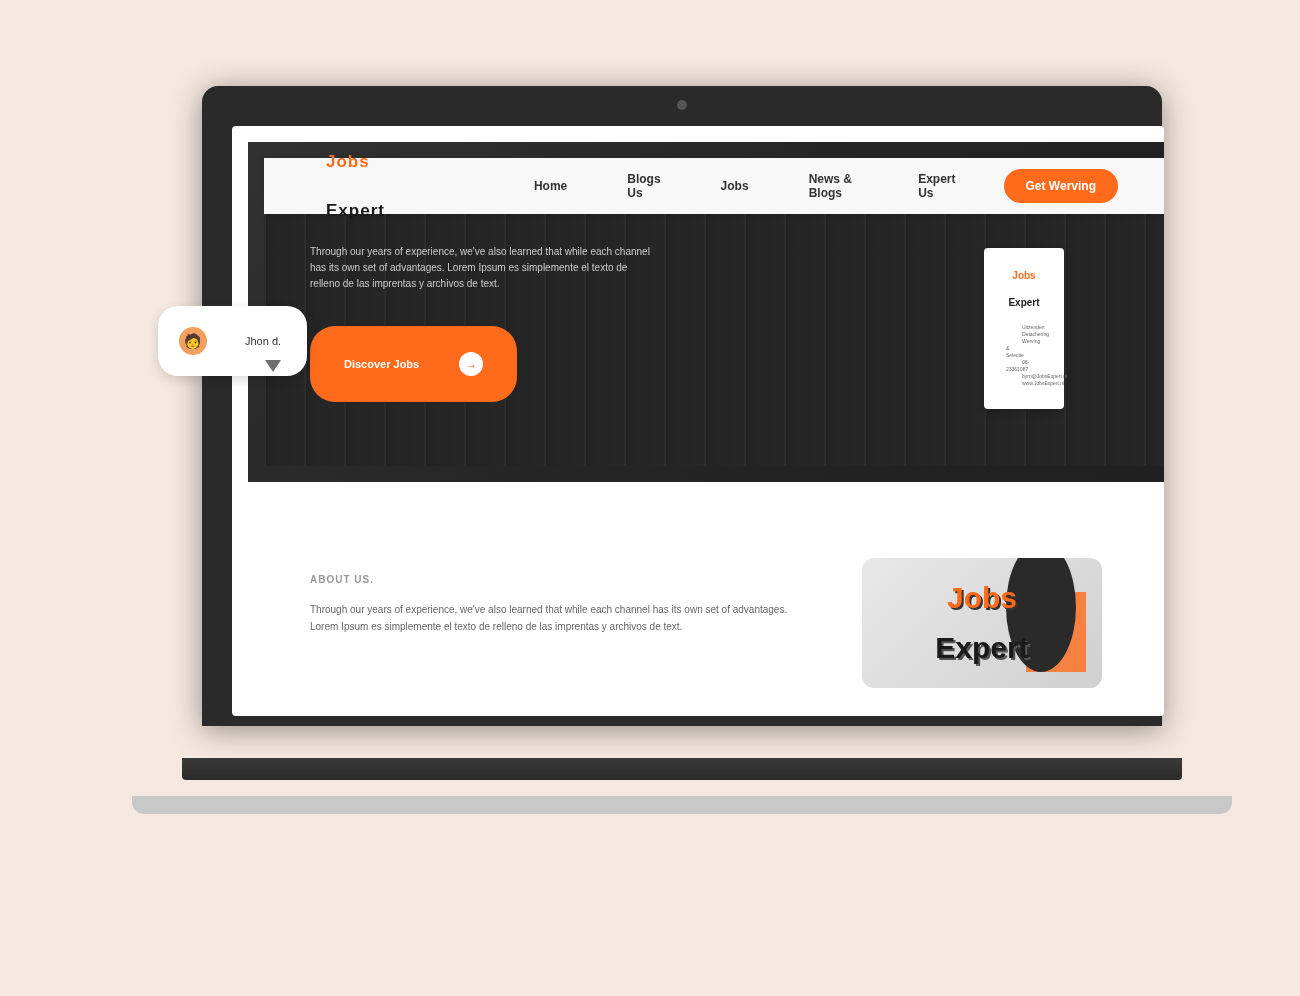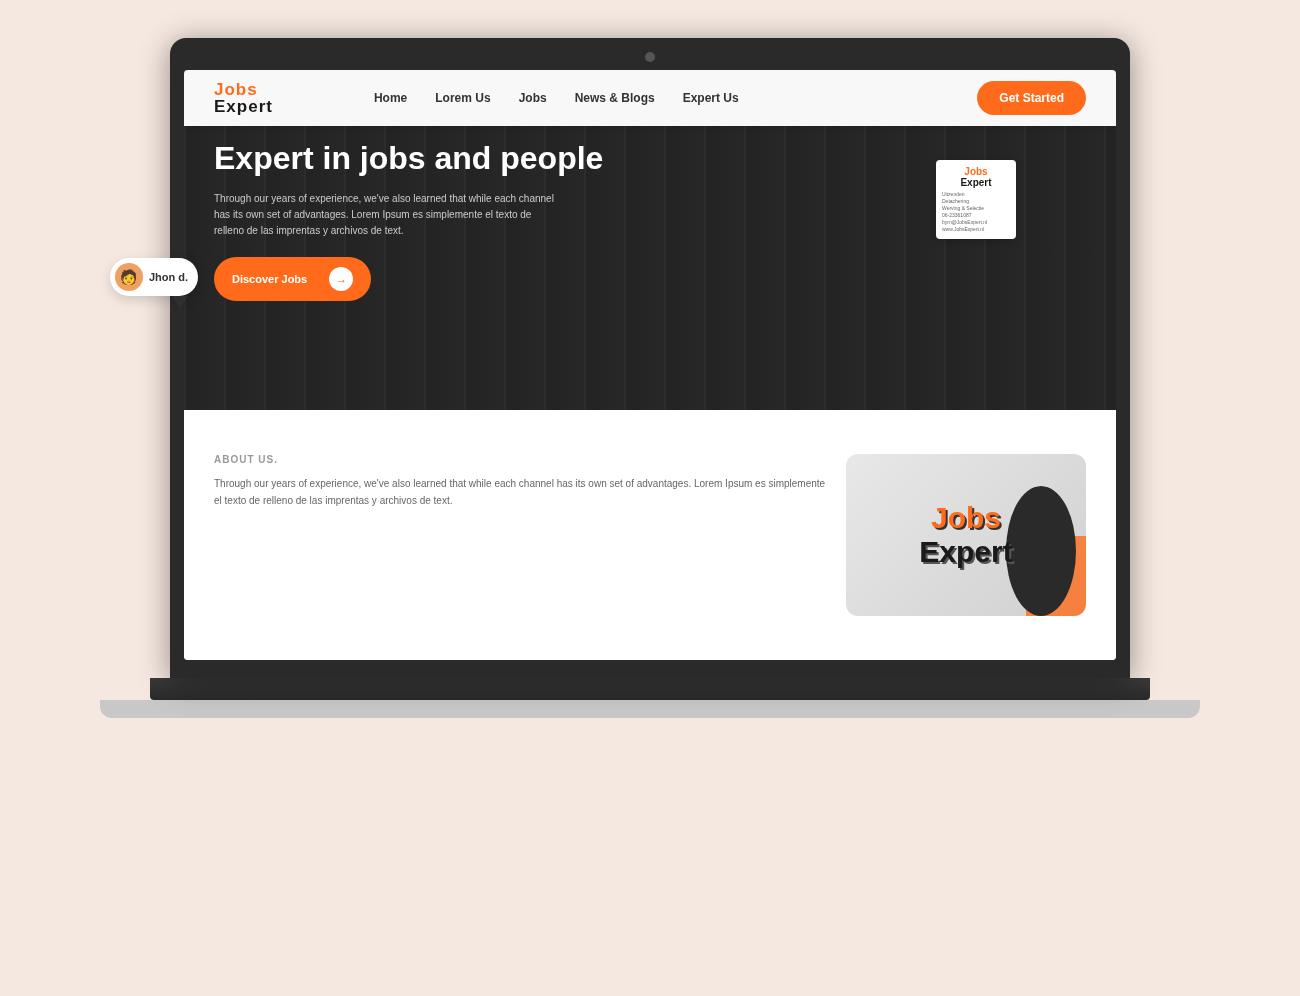--- a/index.html
+++ b/index.html
@@ -1,15 +1,15 @@
 <!DOCTYPE html>
 <html><head>
   <meta charset="utf-8">
   <style>
-    * { margin: 0; padding: 0; box-sizing: border-box; }
+    * { margin: 16px; padding: 0; box-sizing: border-box; }
     body {
       background: #f5e8e0;
       font-family: 'Arial', sans-serif;
       width: 1300px;
       height: 996px;
       overflow: hidden;
       display: flex;
       align-items: center;
       justify-content: center;
     }
@@ -185,21 +185,21 @@
       background: #ff6b1a;
       color: #fff;
       border: none;
       border-radius: 25px;
       padding: 10px 18px 10px 18px;
       font-size: 11px;
       font-weight: 700;
       cursor: pointer;
       display: inline-flex;
       align-items: center;
-      gap: 22px;
+      gap: 8px;
     }
 
     .btn-discover-arrow {
       width: 24px;
       height: 24px;
       background: #fff;
       border-radius: 50%;
       display: flex;
       align-items: center;
       justify-content: center;
@@ -229,21 +229,21 @@
       background: #f0a060;
       border-radius: 50%;
       display: flex;
       align-items: center;
       justify-content: center;
       font-size: 14px;
     }
 
     .user-name {
       font-size: 11px;
-      font-weight: 700;
+      font-weight: 400;
       color: #333;
     }
 
     .tooltip-arrow {
       position: absolute;
       bottom: -12px;
       right: 10px;
       width: 0;
       height: 0;
       border-left: 8px solid transparent;
@@ -394,30 +394,29 @@
       <div class="hero">
         <div class="hero-bg"></div>
 
         <nav class="navbar">
           <div class="logo">
             <span class="logo-jobs">Jobs</span>
             <span class="logo-expert">Expert</span>
           </div>
           <div class="nav-links">
             <a class="nav-link">Home</a>
-            <a class="nav-link">Lorem Us</a>
+            <a class="nav-link">Blogs Us</a>
             <a class="nav-link">Jobs</a>
             <a class="nav-link">News &amp; Blogs</a>
             <a class="nav-link">Expert Us</a>
           </div>
-          <button class="btn-get-started">Get Started</button>
+          <button class="btn-get-started">Get Werving</button>
         </nav>
 
         <div class="hero-content">
-          <h1 class="hero-title">Expert in jobs and people</h1>
           <p class="hero-desc">Through our years of experience, we've also learned that while each channel has its own set of advantages. Lorem Ipsum es simplemente el texto de relleno de las imprentas y archivos de text.</p>
           <button class="btn-discover">
             <span>Discover Jobs</span>
             <span class="btn-discover-arrow">→</span>
           </button>
         </div>
 
         <div class="building-sign">
           <div class="sign-logo-jobs">Jobs</div>
           <div class="sign-logo-expert">Expert</div>

